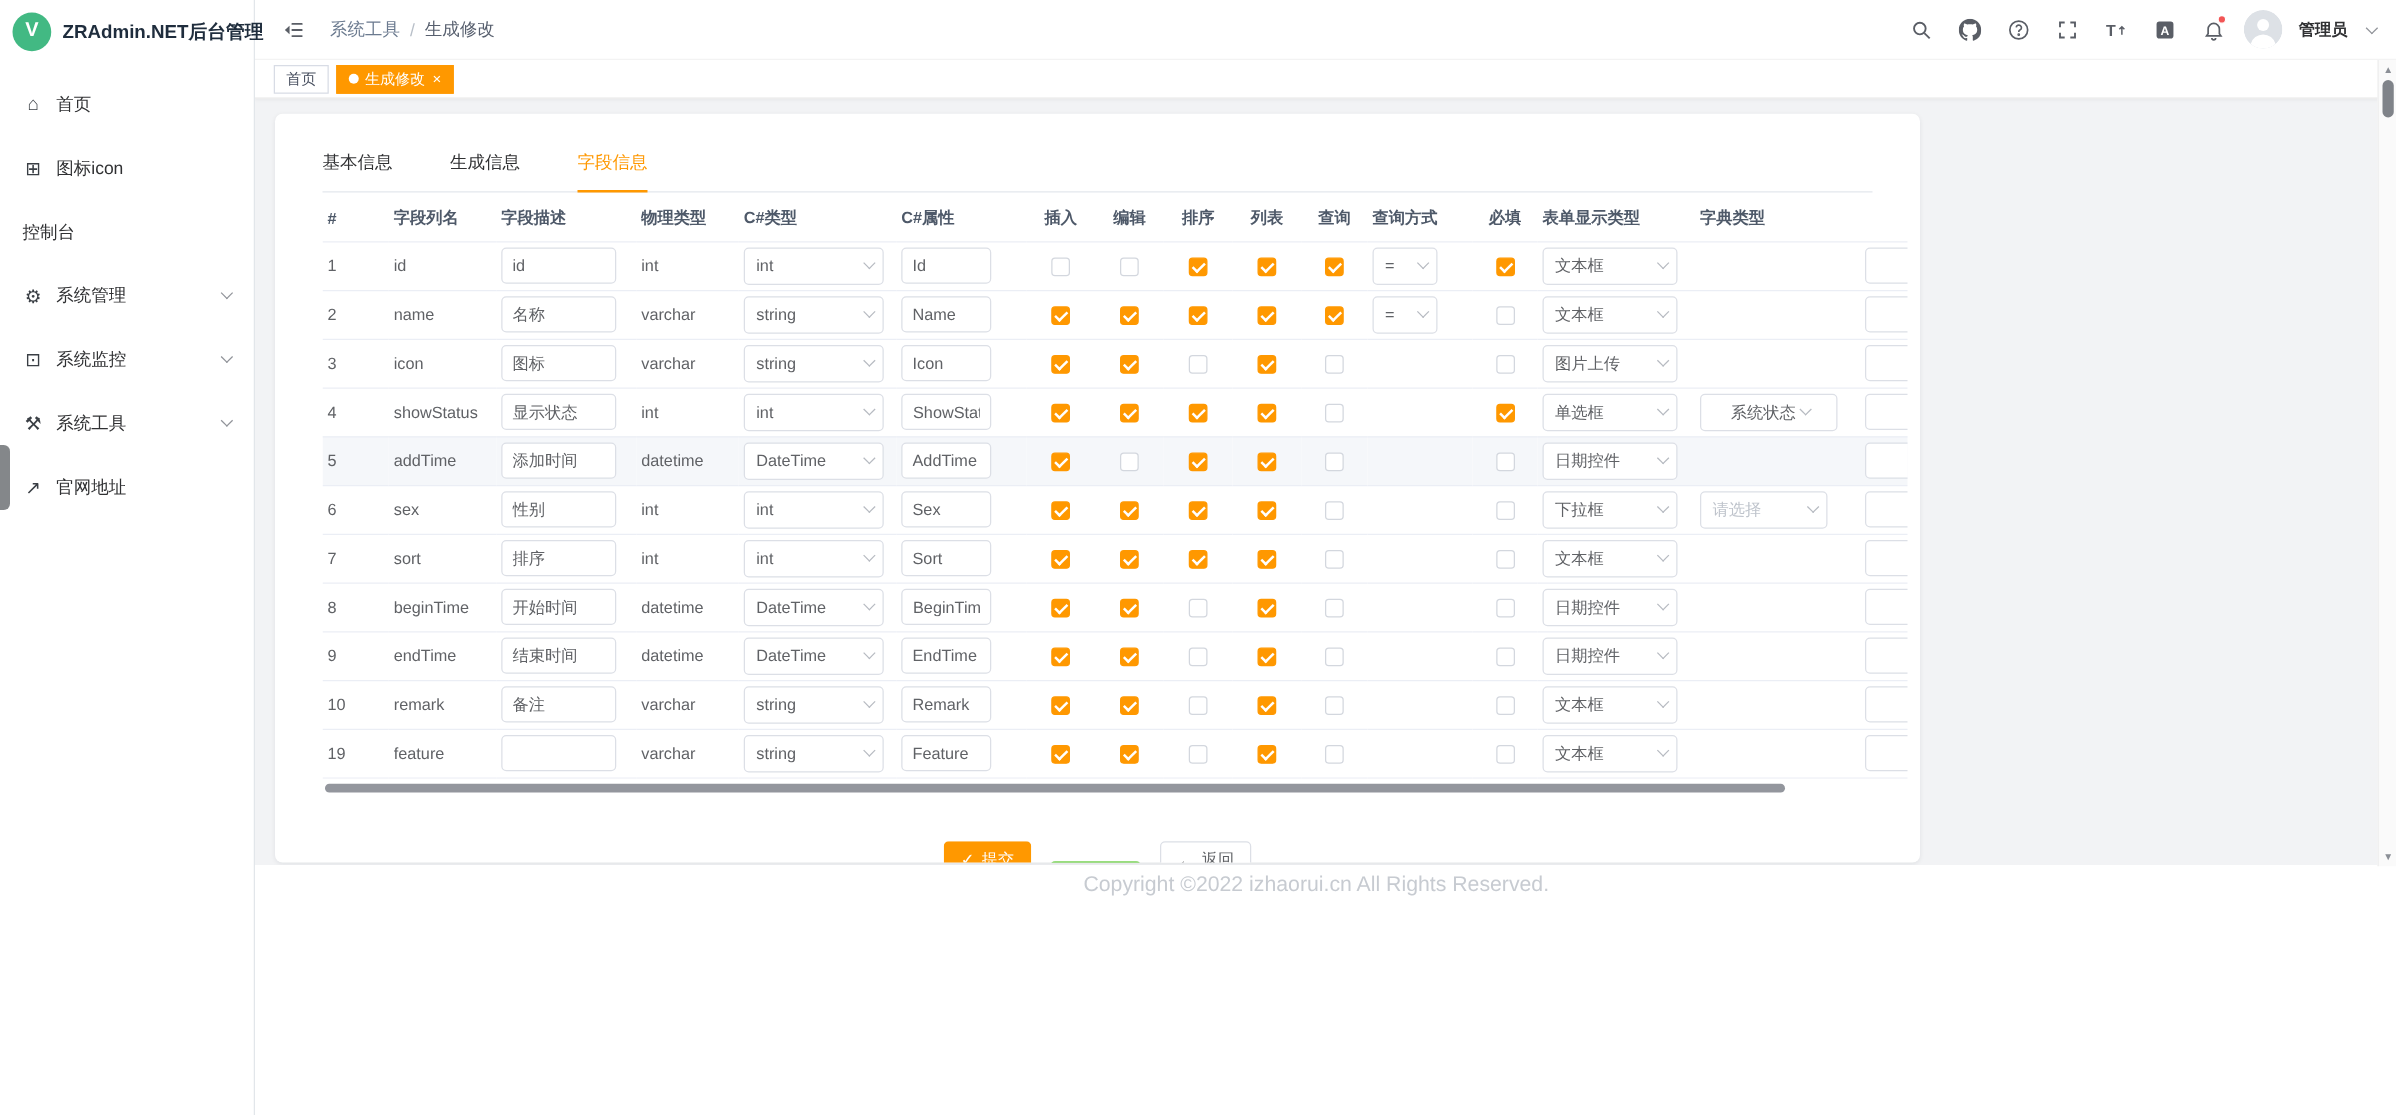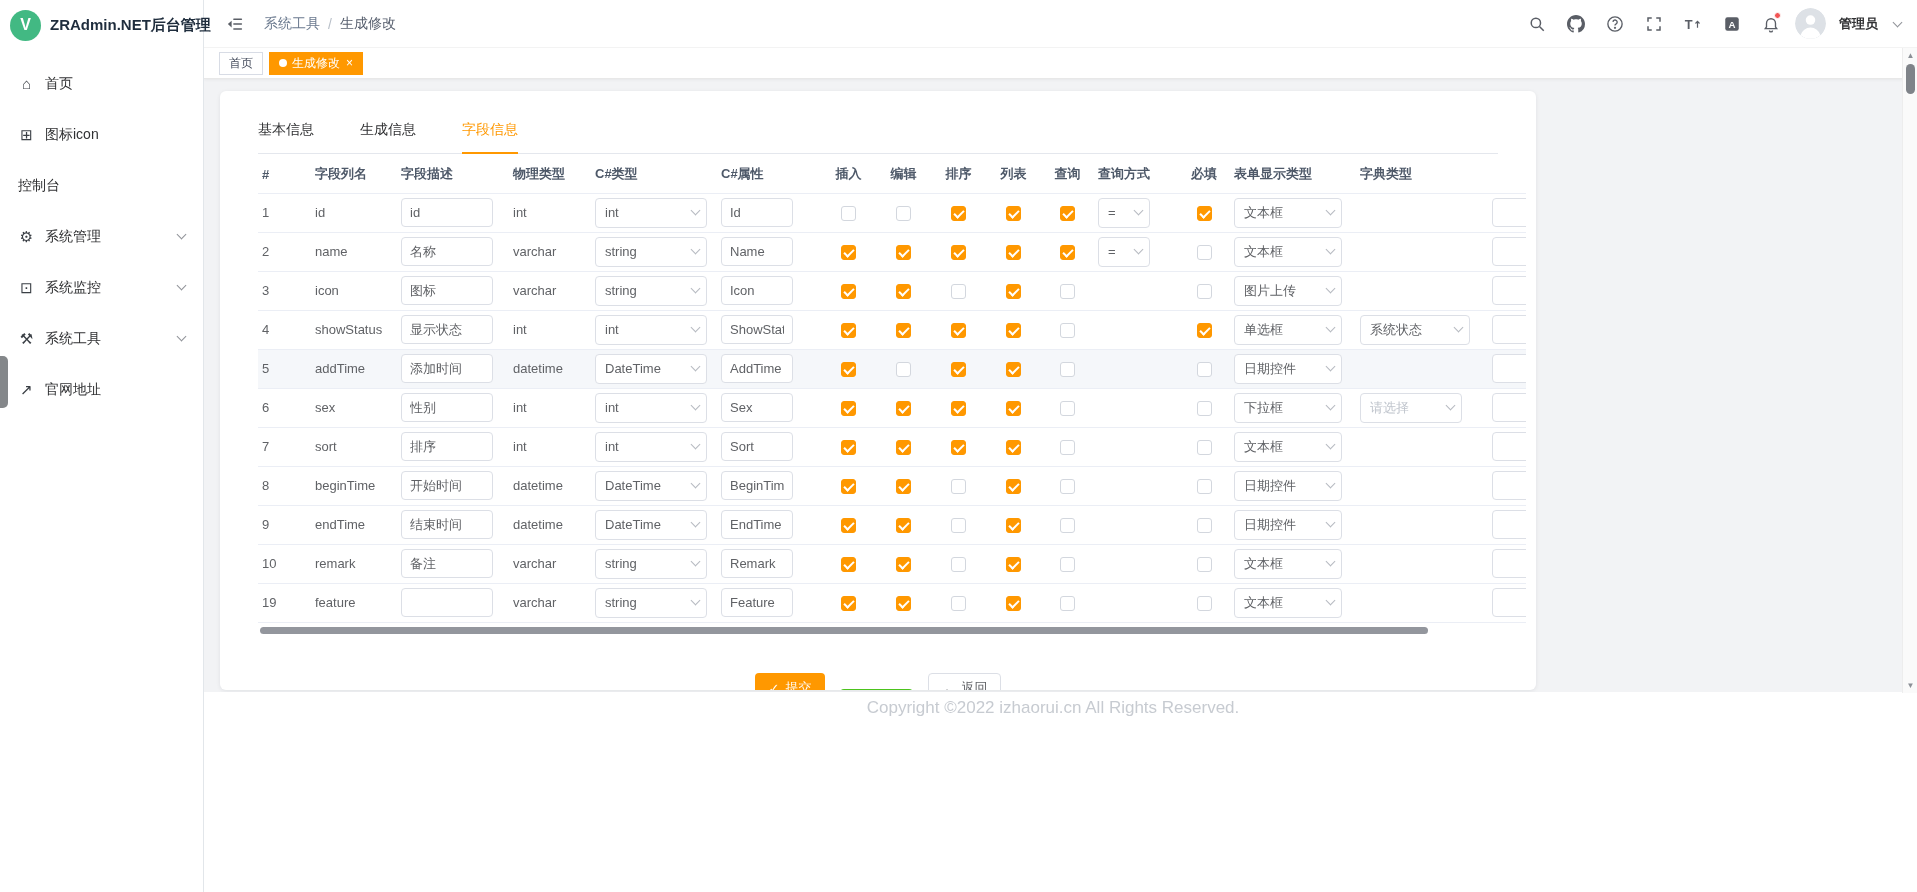--- a/index.html
+++ b/index.html
@@ -349,21 +349,21 @@
                 <td class="center"><span class="cb checked"></span></td>
                 <td class="center"><span class="cb checked"></span></td>
                 <td class="center"><span class="cb checked"></span></td>
                 <td class="center"><span class="cb"></span></td>
                 <td></td>
                 <td class="center"><span class="cb checked"></span></td>
                 <td><div class="sel" style="width: 108px;">
                     <span class="sel-text">单选框</span>
                     <i class="chev sel-arrow"></i>
                   </div></td>
-                <td><div class="sel" style="width: 110px;">
+                <td><div class="sel" style="width: 110px; justify-content: center;">
                     <span class="sel-text">系统状态</span>
                     <i class="chev sel-arrow"></i>
                   </div></td>
                 <td><input class="inp" style="width: 100px;"></td>
               </tr>
               <tr class="hl">
                 <td><span>5</span></td>
                 <td><span>addTime</span></td>
                 <td><input class="inp" value="添加时间" style="width: 92px;"></td>
                 <td><span>datetime</span></td>

